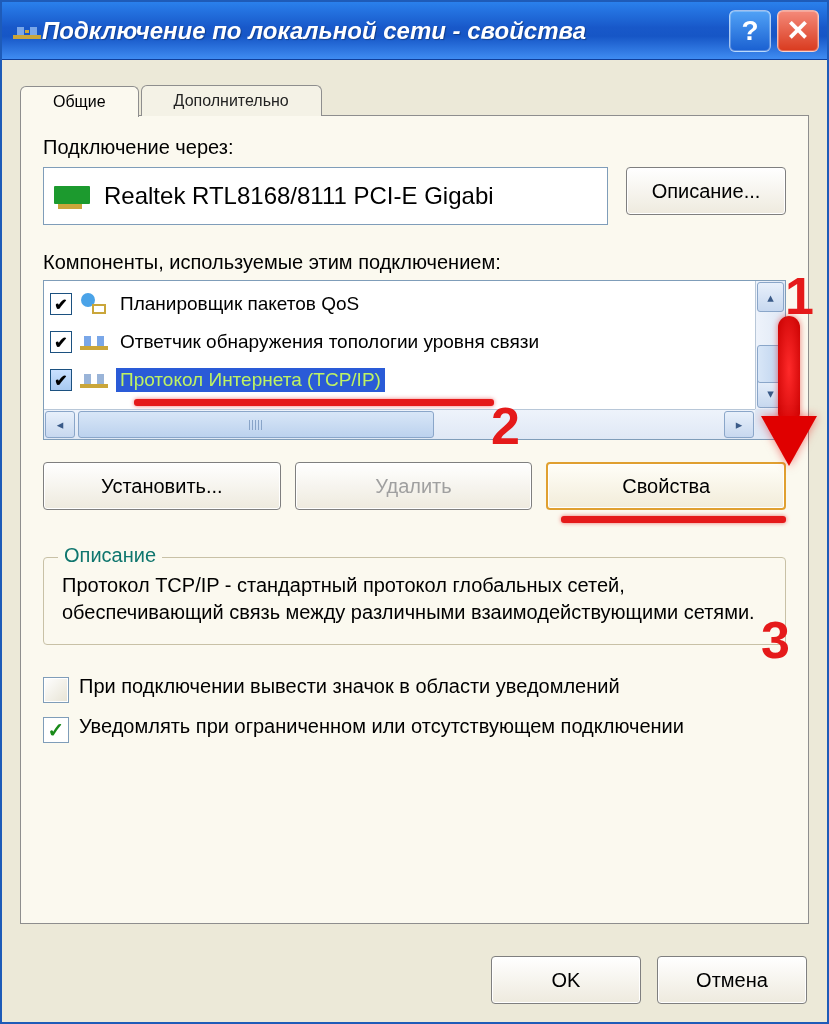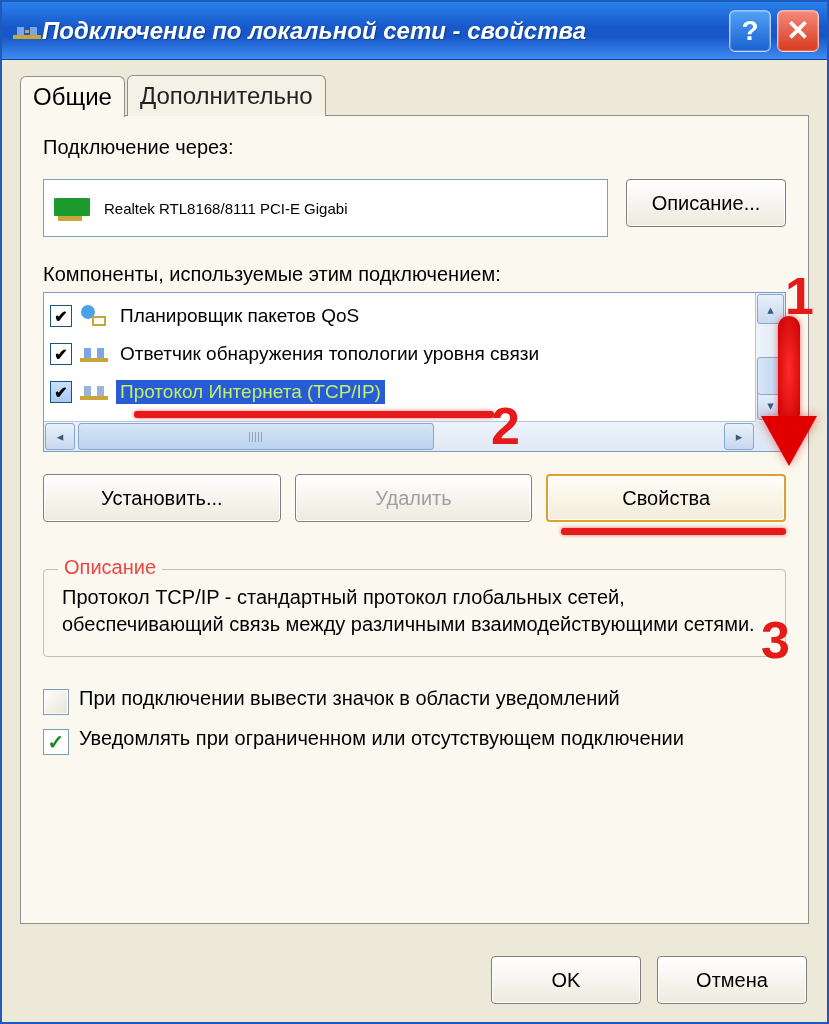--- a/index.html
+++ b/index.html
@@ -69,43 +69,43 @@
   }
   
   .tabs {
     display: flex;
     align-items: flex-end;
     height: 40px;
     position: relative;
     z-index: 2;
   }
   .tab {
-    padding: 6px 12px;
+    padding: 6px 32px;
     border: 1px solid #8e8e8e;
     border-bottom: none;
     border-top-left-radius: 6px;
     border-top-right-radius: 6px;
     background: #f8f6ec;
-    font-size: 24px;
+    font-size: 16px;
     margin-right: 2px;
     position: relative;
   }
   .tab.active { background: #fbf9ef; border-color:#8e8e8e; top:1px; }
   .tab.inactive { background:#f4f2e6; color:#222; }
   .tabpanel {
     flex: 1;
     border: 1px solid #8e8e8e;
     background: #fbf9ef;
     margin-top: -1px;
     padding: 20px 22px 16px 22px;
     position: relative;
     z-index:1;
   }
 
-  .label { font-size:20px; margin-bottom:20px; }
+  .label { font-size:20px; margin-bottom:8px; }
 
   .adapter-row {
     display: flex;
     gap: 18px;
     align-items: stretch;
     margin-bottom: 26px;
   }
   .adapter-box {
     flex: 1;
     border: 1px solid #7f9db9;
@@ -114,21 +114,21 @@
     display: flex;
     align-items: center;
     padding: 0 10px;
     gap: 10px;
     overflow:hidden;
   }
   .adapter-box .nic-icon {
     width: 40px; height: 28px;
   }
   .adapter-box .nic-name {
-    font-size: 15px;
+    font-size: 24px;
     white-space: nowrap;
   }
 
   .btn {
     border: 1px solid #7f7f7f;
     background: linear-gradient(180deg,#ffffff,#eeeade);
     border-radius: 4px;
     padding: 8px 20px;
     font-size: 20px;
     min-width: 180px;
@@ -250,21 +250,21 @@
   .groupbox {
     border:1px solid #c8c1a6;
     border-radius:4px;
     margin-top: 34px;
     padding: 14px 18px 18px 18px;
     position:relative;
   }
   .groupbox .legend {
     position:absolute; top:-14px; left:14px;
     background:#fbf9ef; padding:0 6px;
-    color:#ef4444; font-size:20px;
+    color:#0f766e; font-size:20px;
   }
   .desc-text { font-size:20px; line-height:1.35; }
 
   .check-row {
     display:flex; align-items:flex-start; gap:10px; font-size:20px;
     margin-top: 12px;
   }
   .check-row .cbx {
     width:26px; height:26px; border:1px solid #7f9db9; background:#fff;
     display:flex; align-items:center; justify-content:center;

